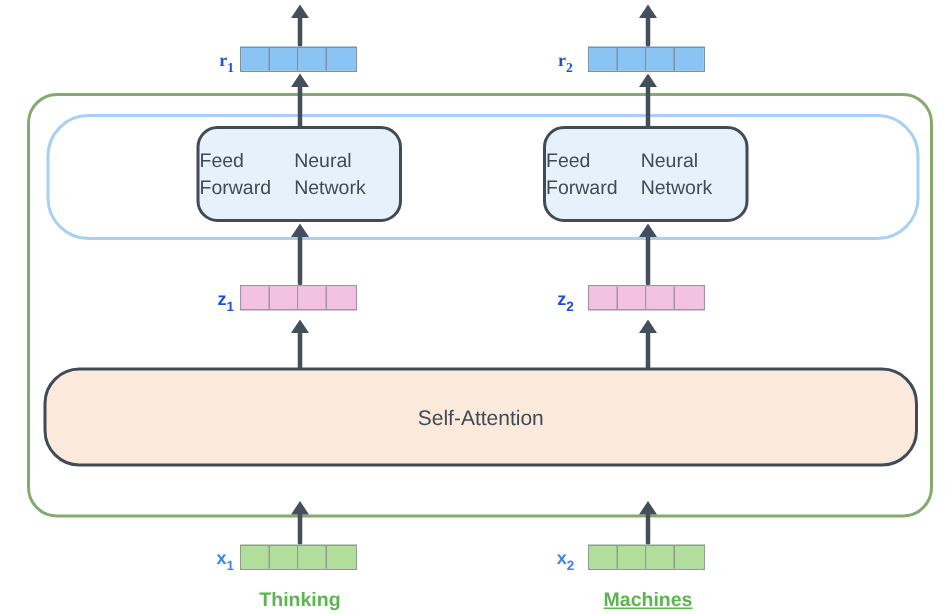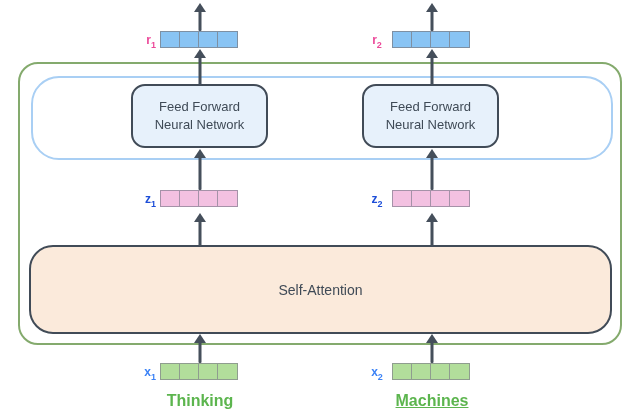--- a/index.html
+++ b/index.html
@@ -12,27 +12,27 @@
     position:absolute; left:18px; top:62px; width:604px; height:283px;
     border:2px solid #84AA6D; border-radius:20px; box-sizing:border-box;
   }
   .ffn-layer-box {
     position:absolute; left:31px; top:76px; width:582px; height:84px;
     border:2px solid #A9CFF4; border-radius:28px; box-sizing:border-box;
   }
   .ff-box {
     position:absolute; top:84px; width:137px; height:64px; box-sizing:border-box;
     background:#E7F1FB; border:2.5px solid #414B57; border-radius:14px;
-    display:flex; flex-direction:column; align-items:center; justify-content:center;
+    display:flex; flex-direction:row; align-items:center; justify-content:center;
     color:#3F4A56; font-size:13px; line-height:18px;
   }
   .ff-box.col1 { left:131px; }
   .ff-box.col2 { left:362px; }
   .sa-box {
-    position:absolute; left:29px; top:245px; width:583px; height:89px; box-sizing:border-box;
+    position:absolute; left:29px; top:245px; width:583px; height:66px; box-sizing:border-box;
     background:#FBEADB; border:2.5px solid #414B57; border-radius:24px;
     display:flex; align-items:center; justify-content:center;
     color:#3F4A56; font-size:14px;
   }
   
   .arrow { position:absolute; width:13px; }
   .arrow .shaft {
     position:absolute; left:50%; transform:translateX(-50%);
     width:3px; top:7px; bottom:0; background:#454F5B; border-radius:1px;
   }
@@ -64,27 +64,27 @@
   .vector .cell:last-child { border-right:none; }
   .v-col1 { left:160px; } .v-col2 { left:392px; }
   .v-r { top:31px; } .v-z { top:190px; } .v-x { top:363px; }
   
   .veclabel {
     position:absolute; width:22px; text-align:right;
     font-size:12px; font-weight:bold;
   }
   .veclabel sub { font-size:9px; position:relative; bottom:-1px; }
   .lab-col1 { left:134px; } .lab-col2 { left:366px;text-align:center; }
-  .lab-r { top:33px; color:#ec4899; }
+  .lab-r { top:33px; color:#1d4ed8;font-family:Liberation Serif, serif; }
   .lab-z { top:192px; color:#1d4ed8; }
   .lab-x { top:365px; color:#3b82f6; }
   
   .word {
     position:absolute; top:392px; width:140px; text-align:center;
-    font-size:16px; font-weight:bold; color:#5CB54E;
+    font-size:13px; font-weight:bold; color:#5CB54E;
   }
   .word.col1 { left:130px; } .word.col2 { left:362px;text-decoration:underline; }
 </style>
 </head>
 <body>
 
 <div class="canvas">
 
   <div class="encoder-box"></div>
   <div class="ffn-layer-box"></div>

